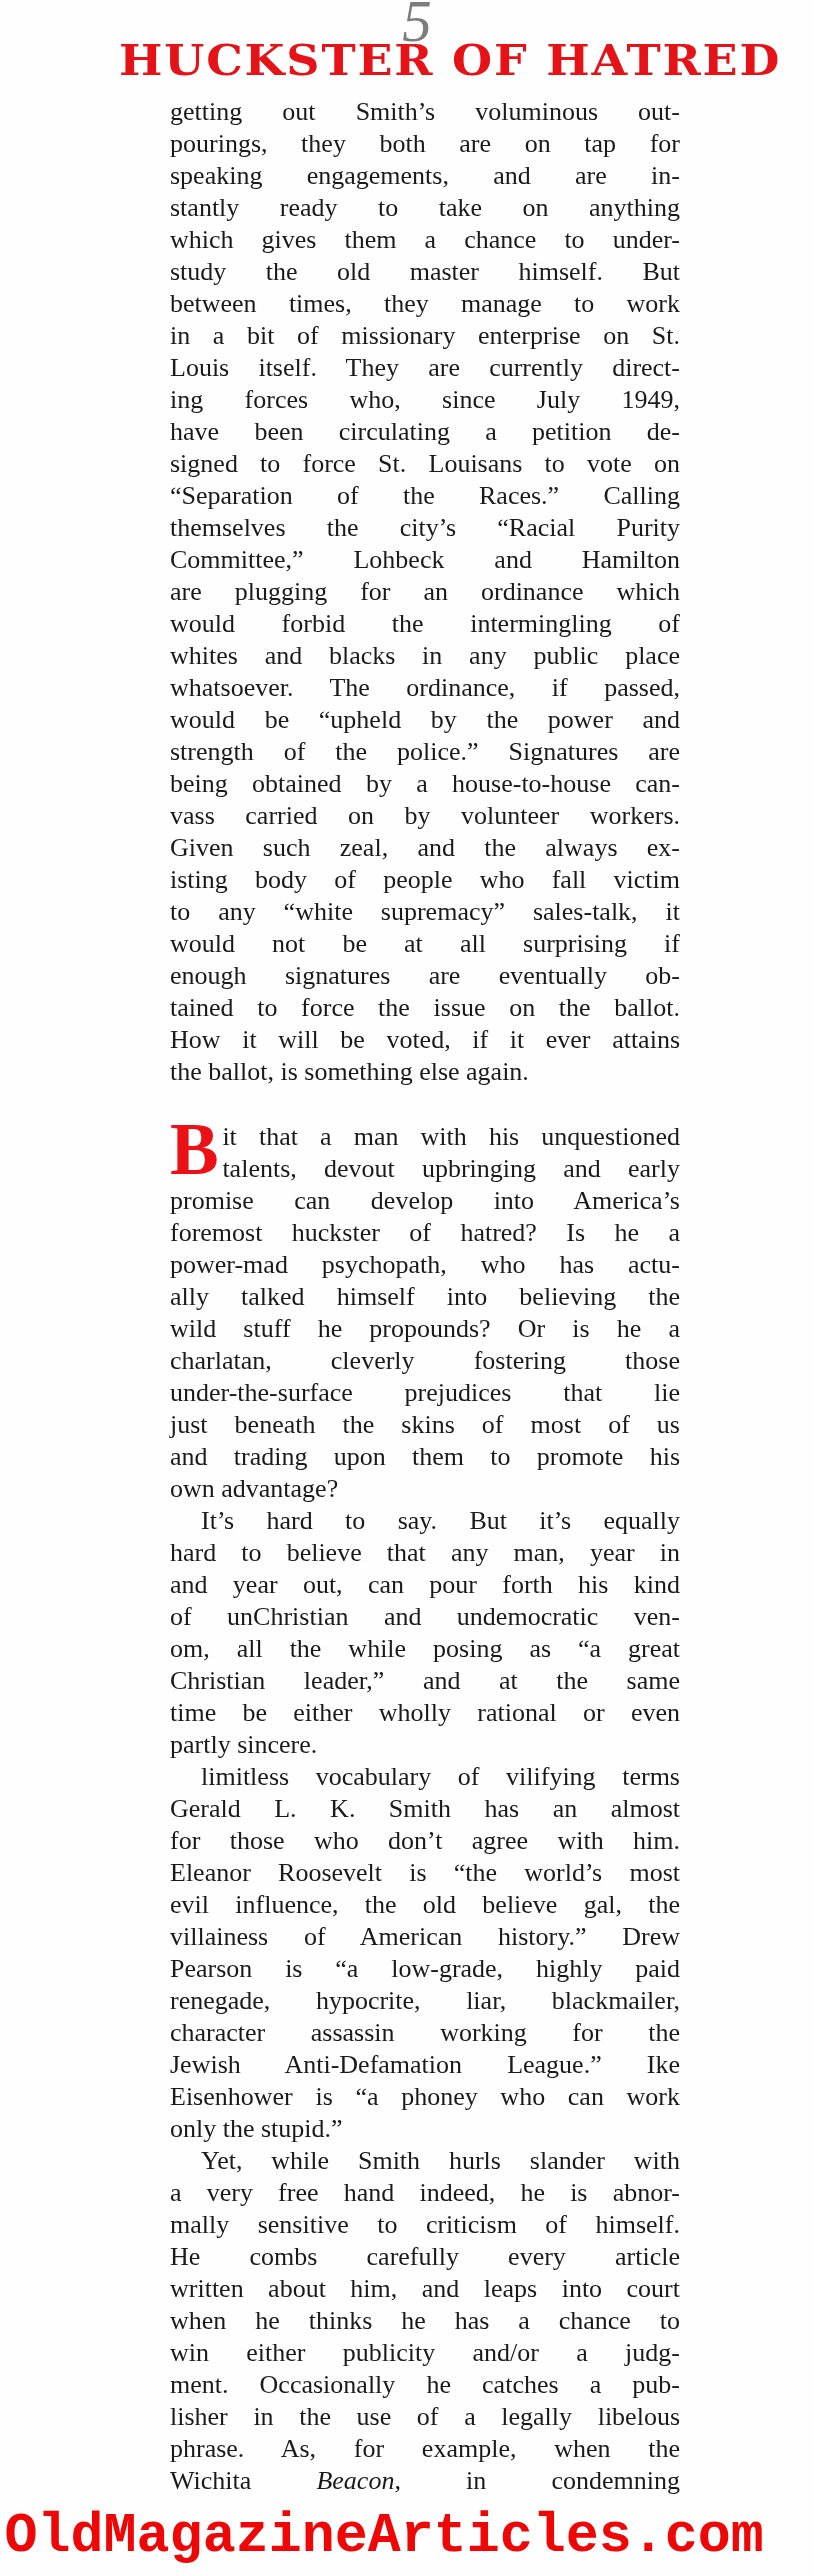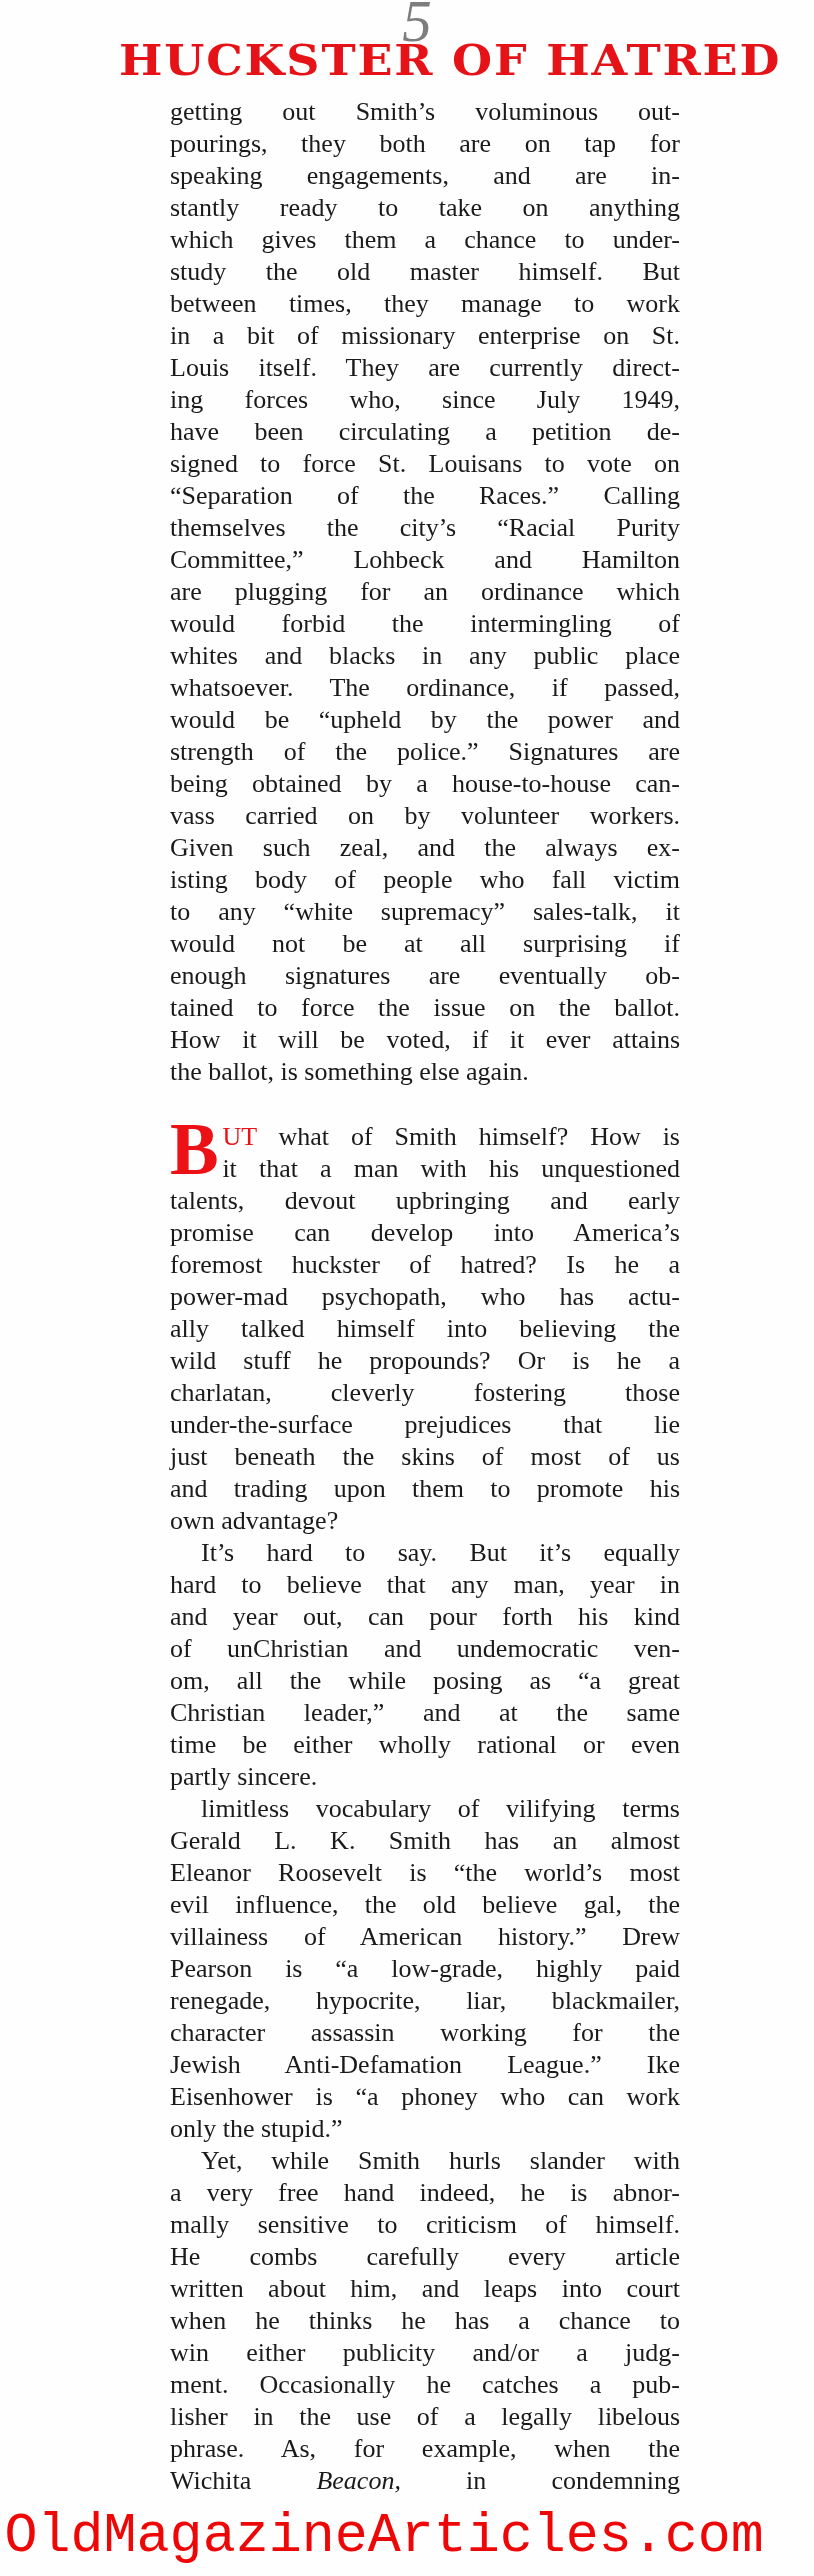--- a/index.html
+++ b/index.html
@@ -72,21 +72,21 @@
     color: #ec1115;
   }
   .red { color: #ec1115; }
   em { }
   .watermark {
     position: absolute;
     left: 4.6px;
     top: 2505px;
     width: 810px;
     font-family: "Liberation Mono", monospace;
-    font-weight: normal;
+    font-weight: bold;
     font-size: 55px;
     letter-spacing: 0px;
     color: #ee0707;
     white-space: nowrap;
   }
 </style>
 </head>
 <body>
 
 <div class="page">
@@ -126,23 +126,20 @@
         <div class="line">to any “white supremacy” sales-talk, it</div>
         <div class="line">would not be at all surprising if</div>
         <div class="line">enough signatures are eventually ob-</div>
         <div class="line">tained to force the issue on the ballot.</div>
         <div class="line">How it will be voted, if it ever attains</div>
         <div class="line endpara">the ballot, is something else again.</div>
       </div>
 
     <div class="para para-but">
       <span class="dropcap">B</span>
-      <div class="line">
-        <span class="red">UT</span><span> what of Smith himself? How is</span>
-      </div>
       <div>
           <div class="line">it that a man with his unquestioned</div>
           <div class="line">talents, devout upbringing and early</div>
           <div class="line">promise can develop into America’s</div>
           <div class="line">foremost huckster of hatred? Is he a</div>
           <div class="line">power-mad psychopath, who has actu-</div>
           <div class="line">ally talked himself into believing the</div>
           <div class="line">wild stuff he propounds? Or is he a</div>
           <div class="line">charlatan, cleverly fostering those</div>
           <div class="line">under-the-surface prejudices that lie</div>
@@ -159,20 +156,21 @@
         <div class="line">of unChristian and undemocratic ven-</div>
         <div class="line">om, all the while posing as “a great</div>
         <div class="line">Christian leader,” and at the same</div>
         <div class="line">time be either wholly rational or even</div>
         <div class="line endpara">partly sincere.</div>
       </div>
 
     <div class="para indent">
         <div class="line">limitless vocabulary of vilifying terms</div>
         <div class="line">Gerald L. K. Smith has an almost</div>
+        <div class="line">for those who don’t agree with him.</div>
         <div class="line">Eleanor Roosevelt is “the world’s most</div>
         <div class="line">evil influence, the old believe gal, the</div>
         <div class="line">villainess of American history.” Drew</div>
         <div class="line">Pearson is “a low-grade, highly paid</div>
         <div class="line">renegade, hypocrite, liar, blackmailer,</div>
         <div class="line">character assassin working for the</div>
         <div class="line">Jewish Anti-Defamation League.” Ike</div>
         <div class="line">Eisenhower is “a phoney who can work</div>
         <div class="line endpara">only the stupid.”</div>
       </div>

